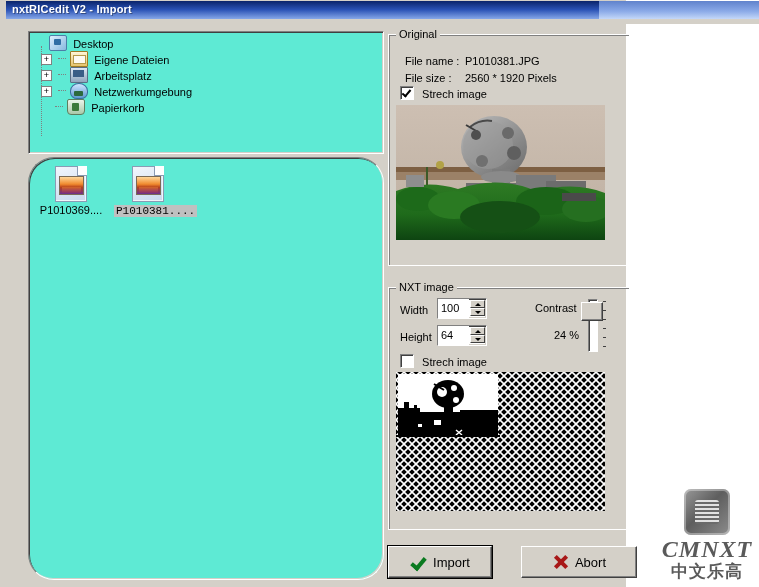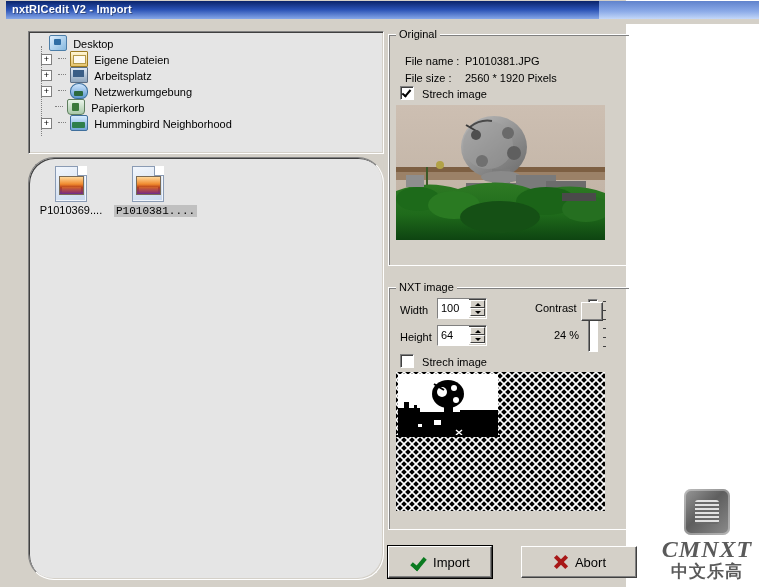--- a/index.html
+++ b/index.html
@@ -38,21 +38,21 @@
   }
   .win-left-edge{
     position:absolute;left:0;top:0;width:6px;height:587px;background:#ffffff;
   }
   .win-left-edge2{
     position:absolute;left:4px;top:20px;width:2px;height:567px;background:#d4d0c8;
   }
 
   
   .sunken{
-    background:#e5e5e5;
+    background:#5eead4;
     border-top:1px solid #808080;border-left:1px solid #808080;
     border-right:1px solid #ffffff;border-bottom:1px solid #ffffff;
     box-shadow:inset 1px 1px 0 #404040, inset -1px -1px 0 #d4d0c8;
   }
 
   
   .tree-panel{position:absolute;left:28px;top:31px;width:354px;height:121px;}
   .tree-inner{position:absolute;left:0;top:0;right:0;bottom:0;overflow:hidden;padding:3px 0 0 4px;}
   .tnode{position:relative;height:16px;line-height:16px;white-space:nowrap;font-size:11px;}
   .tnode .expander{
@@ -296,26 +296,20 @@
         <span class="tlabel">Netzwerkumgebung</span>
       </div>
 
       <div class="tnode" style="padding-left:8px;">
         <span class="nodot"></span>
         <span class="dots"></span>
         <span class="ticon ic-bin"></span>
         <span class="tlabel">Papierkorb</span>
       </div>
 
-      <div class="tnode" style="padding-left:8px;">
-        <span class="expander">+</span>
-        <span class="dots"></span>
-        <span class="ticon ic-hum"></span>
-        <span class="tlabel">Hummingbird Neighborhood</span>
-      </div>
     </div>
   </div>
 
   <div class="files-panel sunken">
     <div class="files-inner">
 
       <div class="fitem" style="left:8px;top:8px;">
         <div class="fico">
           <div class="dogear"></div>
           <div class="photo"></div>

